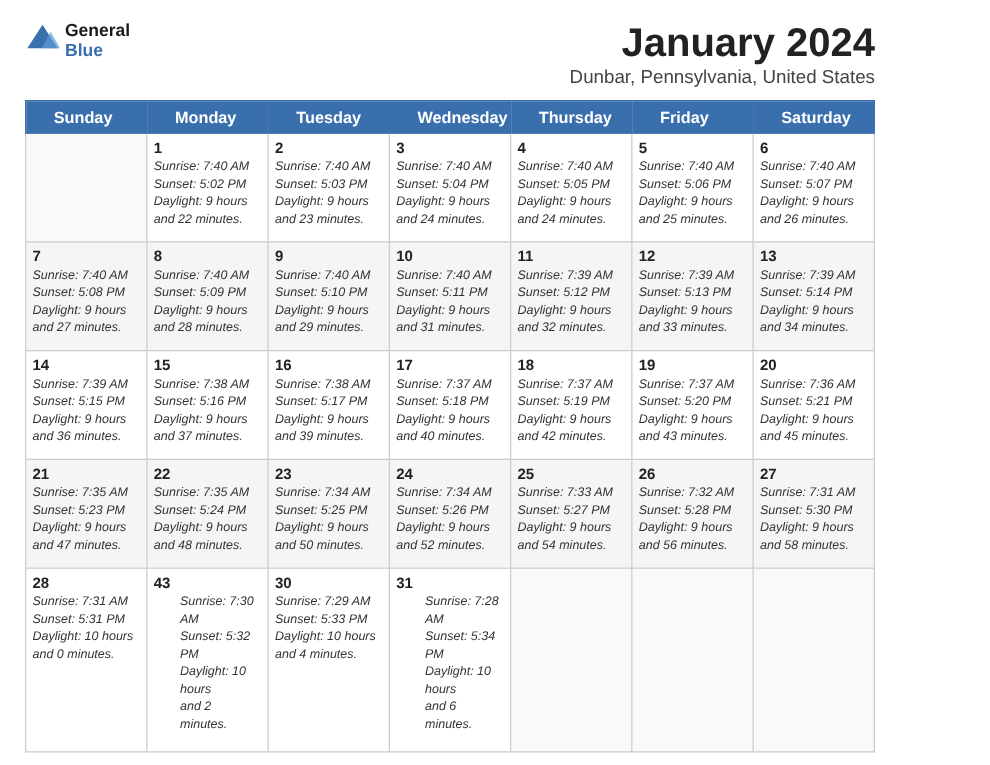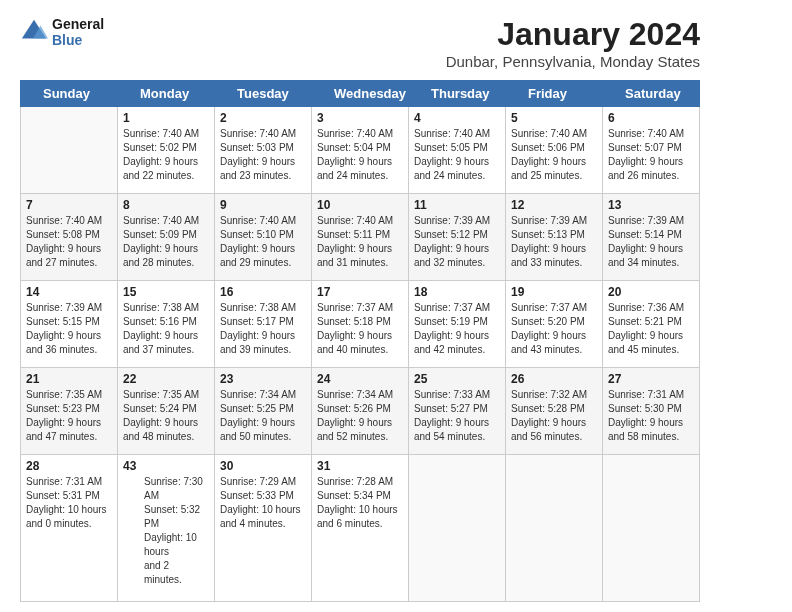--- a/index.html
+++ b/index.html
@@ -74,20 +74,21 @@
     }
     .day-number {
       font-size: 12px;
       font-weight: bold;
       margin-bottom: 2px;
     }
     .day-info {
       font-size: 10px;
       line-height: 1.4;
       color: #333;
+      font-style: italic;
     }
     .row-shade td {
       background: #f5f5f5;
     }
   </style>
 </head>
 <body>
 
 <div class="page">
   <div class="header">
@@ -96,21 +97,21 @@
         <polygon points="15,2 28,22 2,22" fill="#3a6fad"></polygon>
         <polygon points="22,8 30,22 14,22" fill="#5b9bd5" opacity="0.7"></polygon>
       </svg>
       <div>
         <div style="font-size:14px;font-weight:bold;color:#1a1a1a;">General</div>
         <div style="font-size:14px;font-weight:bold;color:#3a6fad;">Blue</div>
       </div>
     </div>
     <div class="title-block">
       <div class="main-title">January 2024</div>
-      <div class="subtitle">Dunbar, Pennsylvania, Monday States</div>
+      <div class="subtitle">Dunbar, Pennsylvania, United States</div>
     </div>
   </div>
 
   <table class="calendar">
     <thead>
       <tr>
         <th>Sunday</th>
         <th>Monday</th>
         <th>Tuesday</th>
         <th>Wednesday</th>
@@ -335,21 +336,21 @@
           </td>
           <td>
             <div class="day-number">30</div>
             <div class="day-info" style="white-space: pre-line;">Sunrise: 7:29 AM
 Sunset: 5:33 PM
 Daylight: 10 hours
 and 4 minutes.</div>
           </td>
           <td>
             <div class="day-number">31</div>
-            <div class="day-info" style="white-space: pre-line;">Sunrise: 7:28 AM
+            <div class="day-info" style="white-space: pre-line; margin-left: 23px;">Sunrise: 7:28 AM
 Sunset: 5:34 PM
 Daylight: 10 hours
 and 6 minutes.</div>
           </td>
           <td class="empty"></td>
           <td class="empty"></td>
           <td class="empty"></td>
         </tr>
       </tbody>
   </table>

